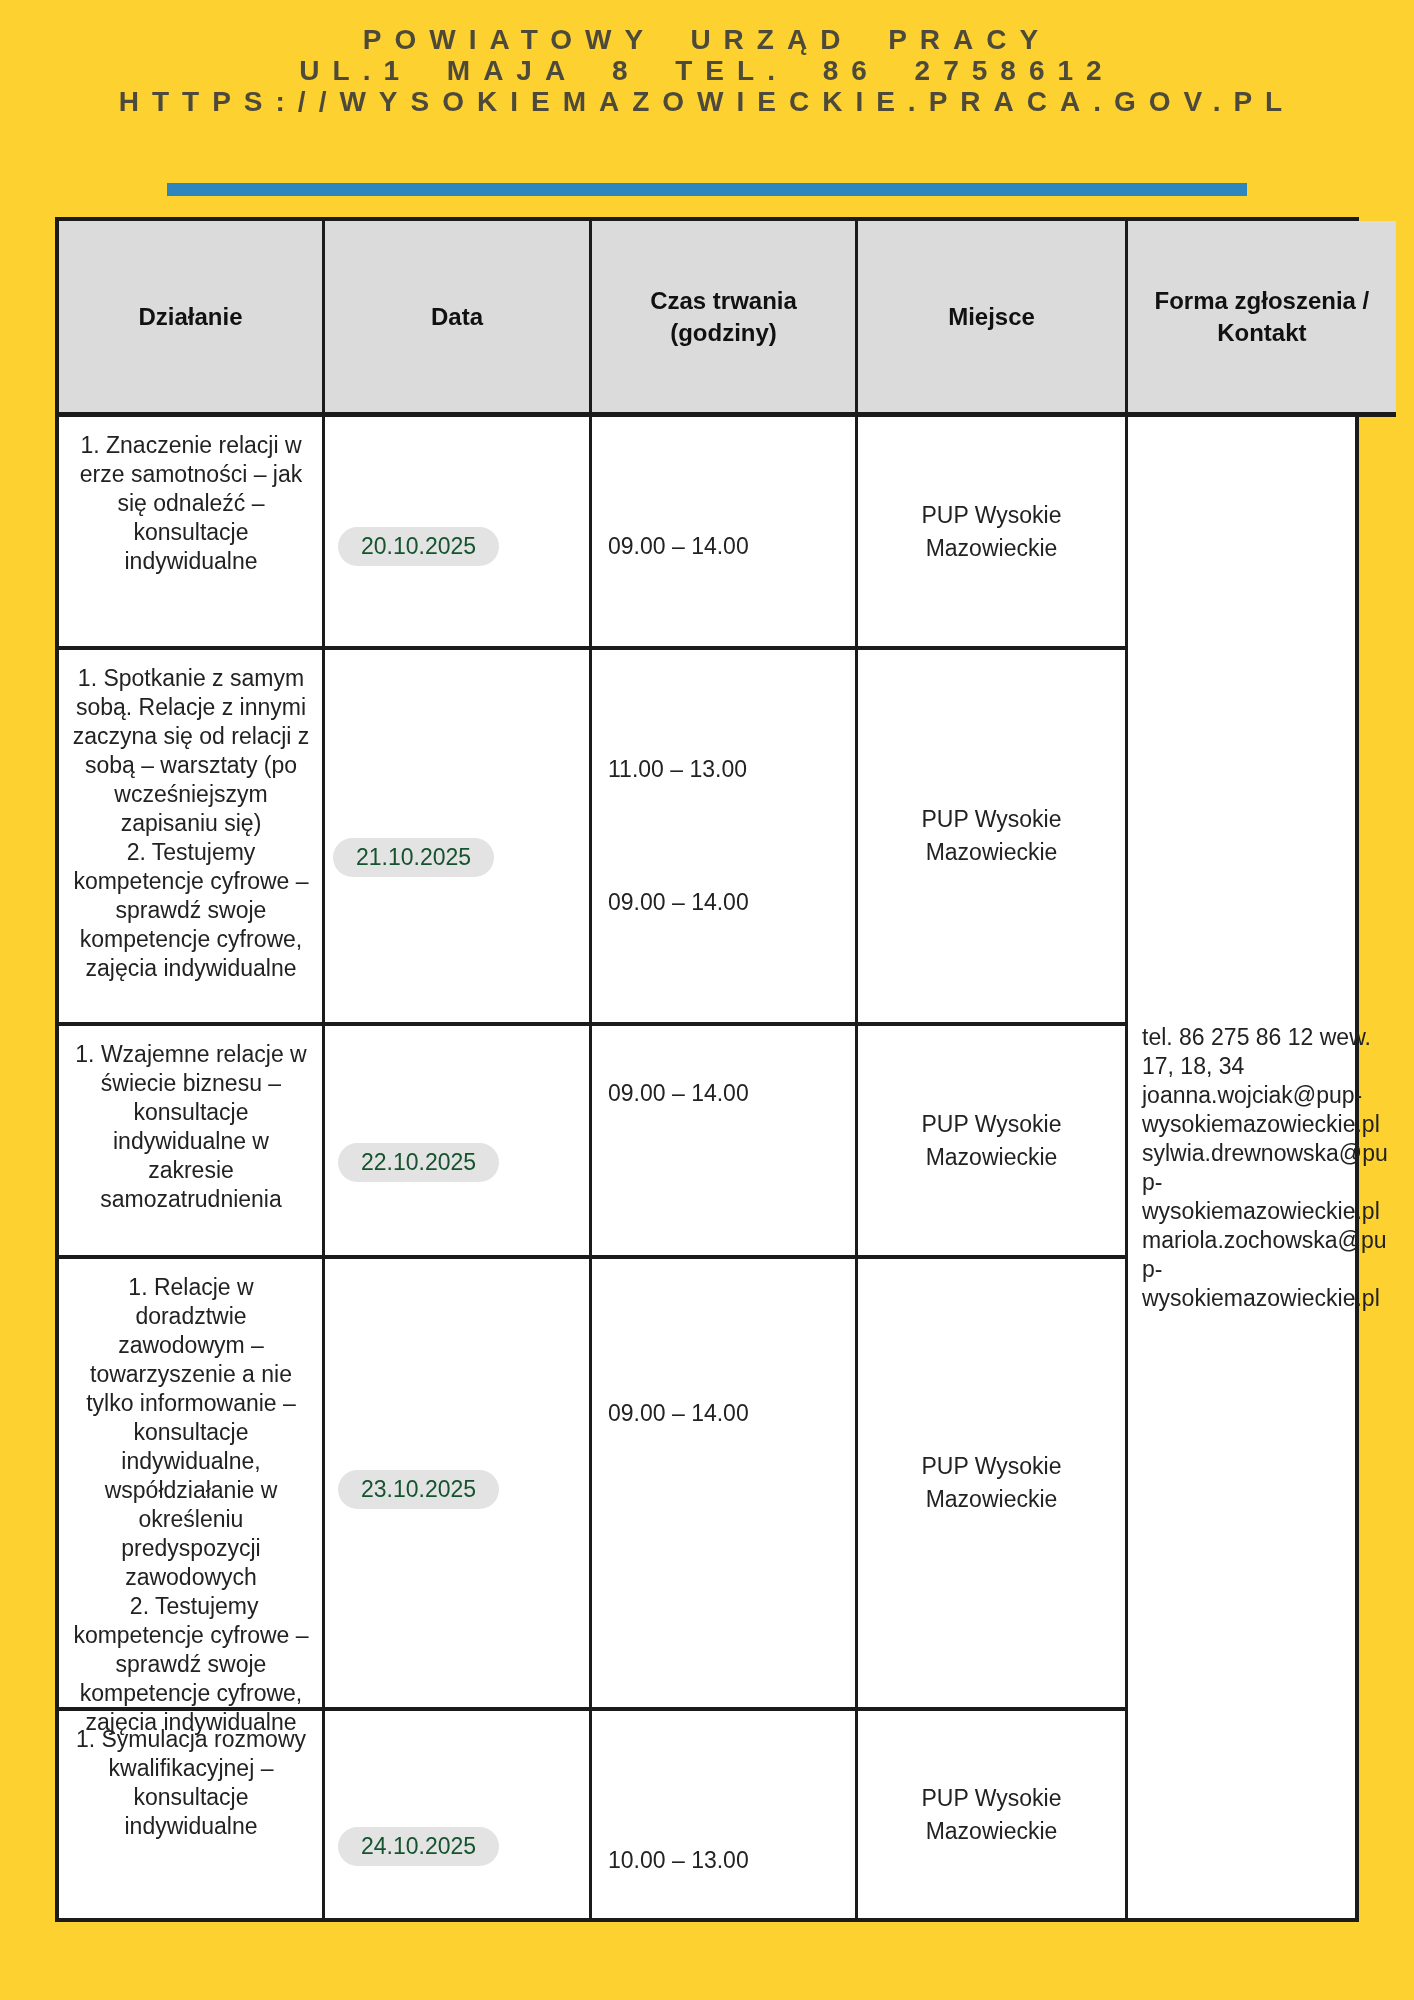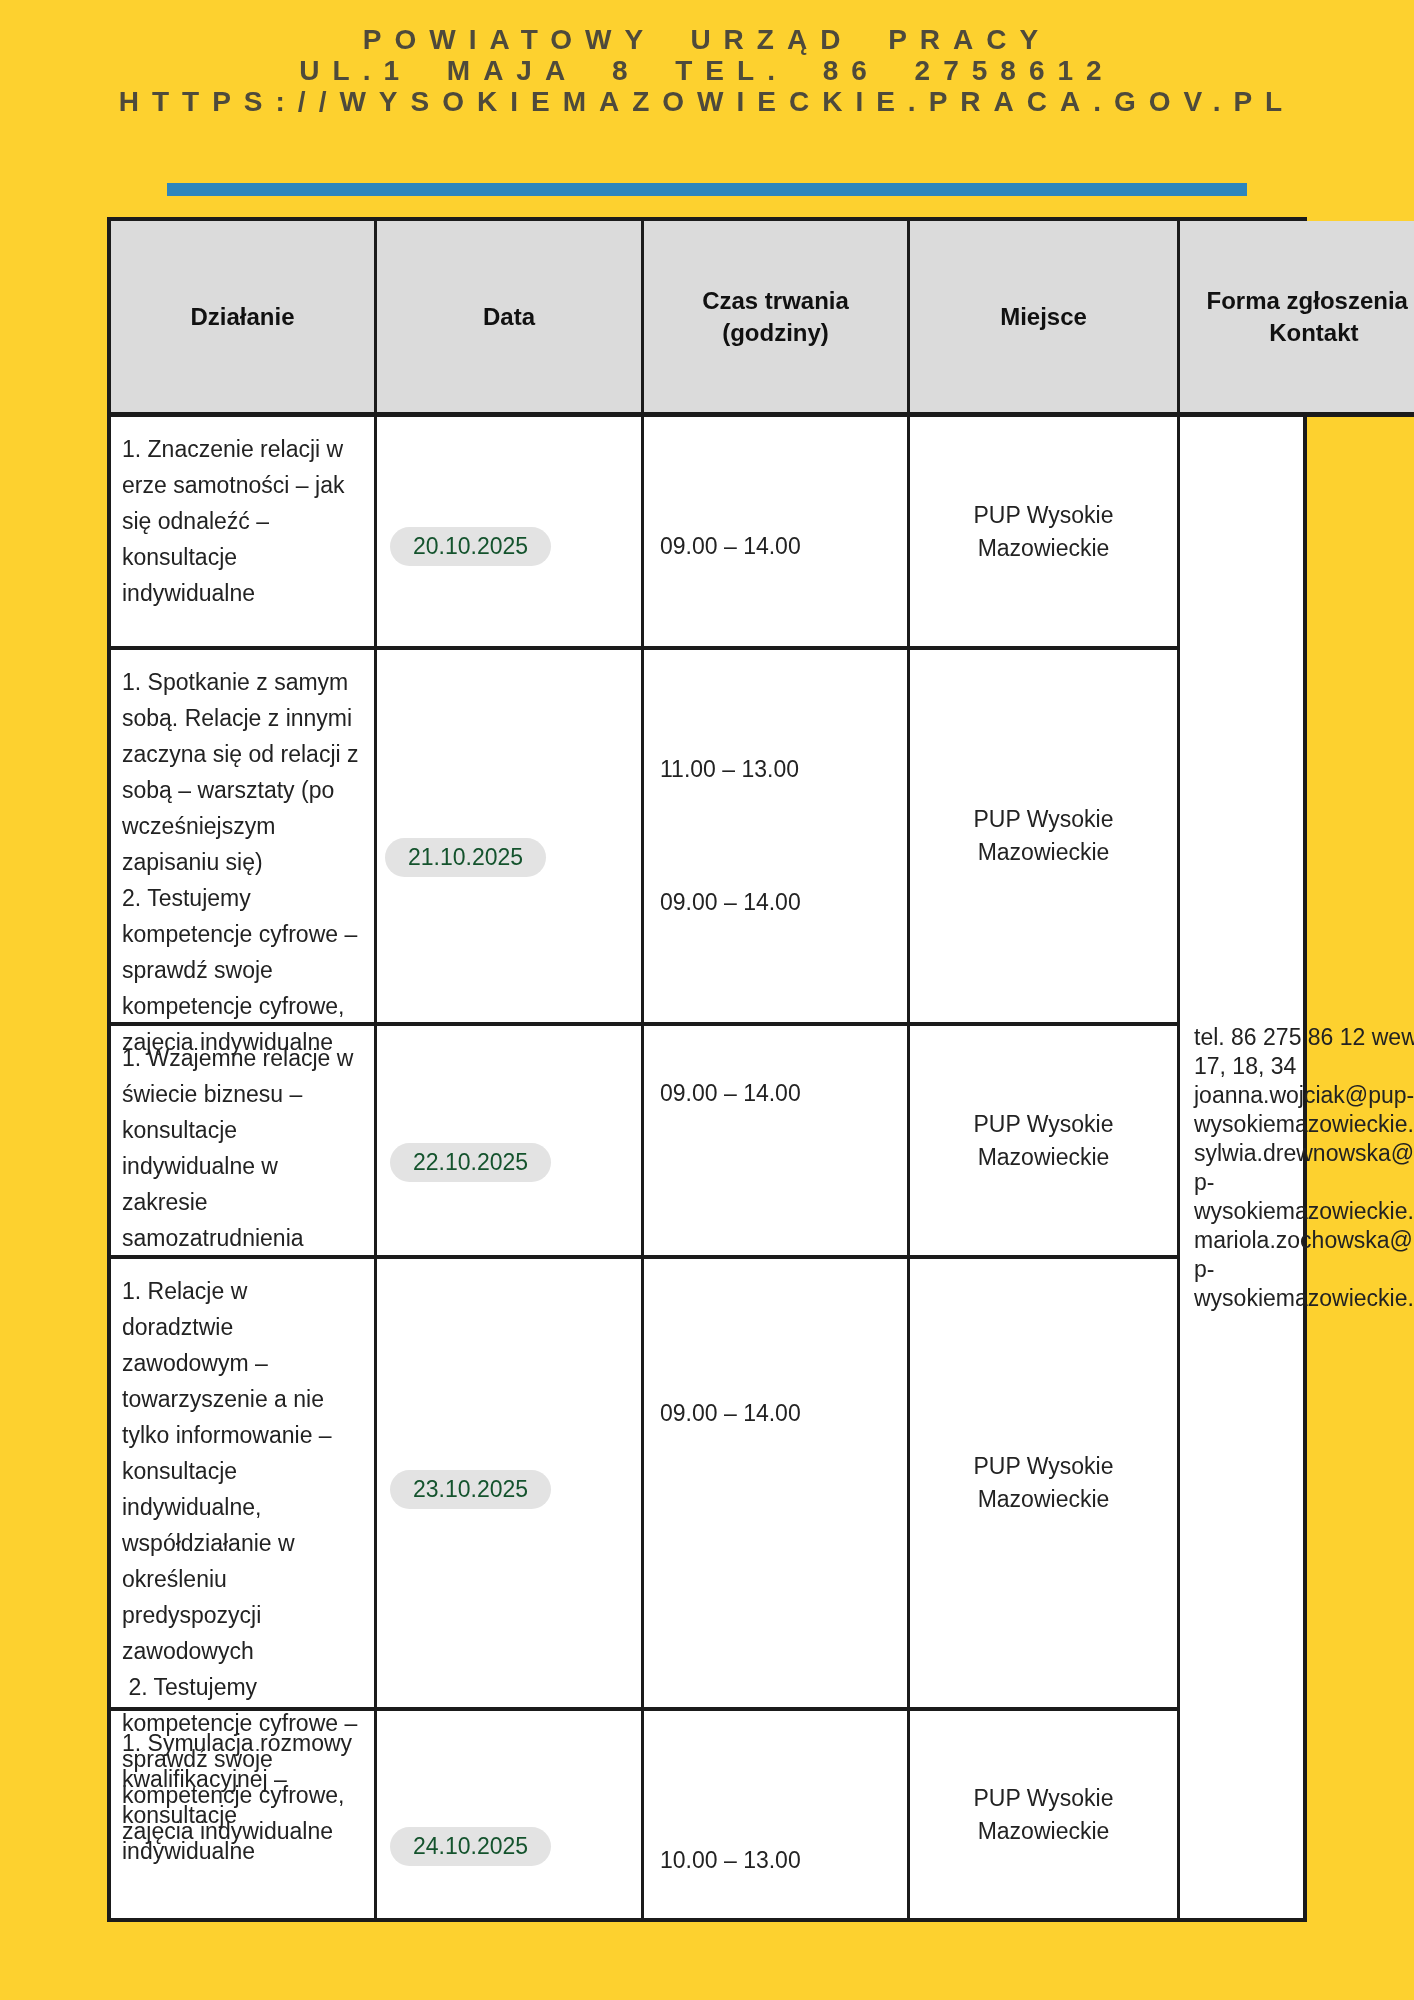--- a/index.html
+++ b/index.html
@@ -24,21 +24,21 @@
     word-spacing: 14px;
     white-space: nowrap;
   }
   .divider {
     width: 1080px; height: 13px;
     background: #2D86BD;
     margin: 66px auto 0 auto;
   }
   
   .sched-table {
-    width: 1200px; height: 1705px;
+    width: 1304px; height: 1705px;
     box-sizing: border-box;
     margin: 21px auto 0 auto;
     background: #ffffff;
     border: 4px solid #1B1B1B;
     display: grid;
     grid-template-columns: 266px 267px 266px 270px 1fr;
     grid-template-rows: 196px 233px 376px 233px 452px auto;
   }
   .cell {
     box-sizing: border-box;
@@ -55,23 +55,23 @@
     display: flex; align-items: center; justify-content: center;
     text-align: center;
     font-weight: bold;
     font-size: 24px;
     line-height: 32px;
     color: #111111;
     white-space: pre-wrap;
   }
   .action {
     padding: 14px 10px 0 11px;
-    line-height: 36px;
-    white-space: pre-wrap;
-    text-align: left;
+    line-height: 29px;
+    white-space: pre-wrap;
+    text-align: center;
   }
   .date-cell {
     display: flex; align-items: center;
     padding-left: 13px;
   }
   .pill {
     background: #E3E3E3;
     border-radius: 22px;
     padding: 6px 23px;
     color: #14532d;

